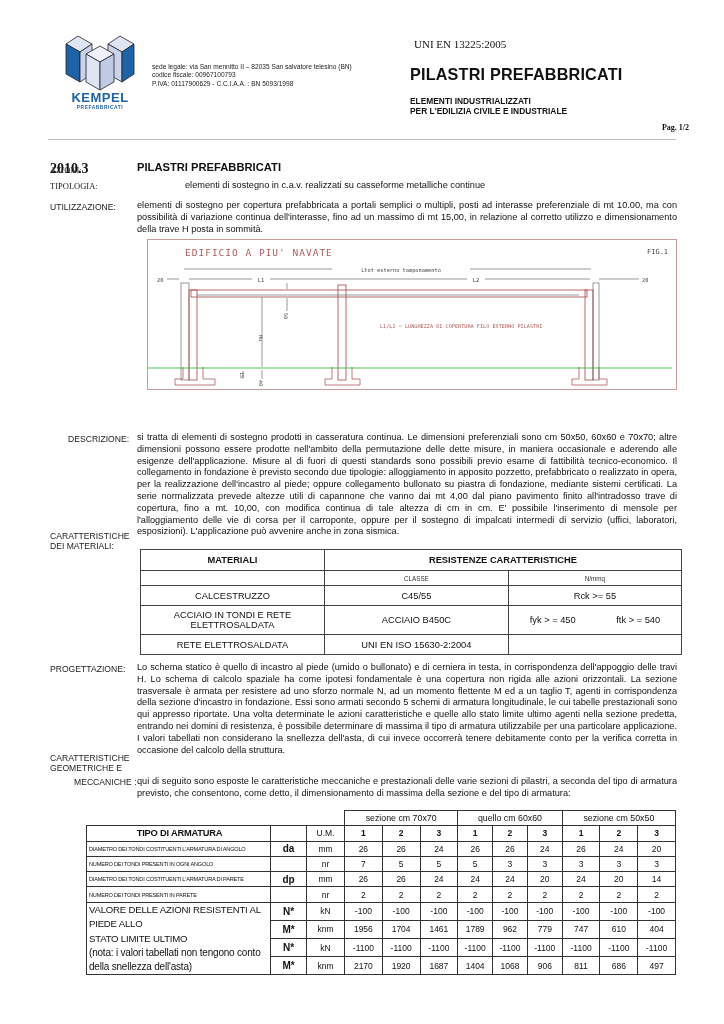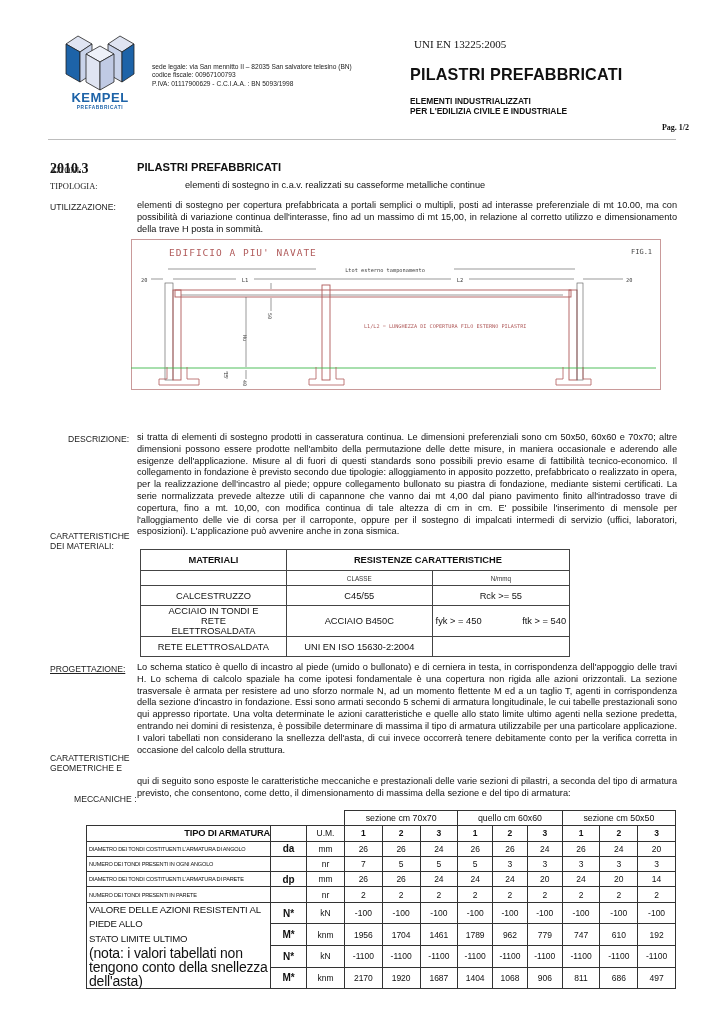--- a/index.html
+++ b/index.html
@@ -17,41 +17,41 @@
   .page-num { right: 35px; top: 123px; font-size: 8px; font-weight: bold; }
   .hr { left: 48px; top: 139px; width: 628px; height: 1px; background: #bdbdbd; }
 
   
   .label { left: 50px; font-size: 8.6px; color: #222; line-height: 10.3px; }
   .label.serif { font-size: 8.5px; }
   .body-text { left: 137px; width: 540px; font-size: 9.2px; line-height: 11.8px; text-align: justify; color: #111; }
   .scheda-value { left: 137px; top: 161px; font-size: 11.2px; font-weight: bold; }
 
   
-  #fig1 { left: 131px; top: 239px; width: 530px; height: 151px; }
+  #fig1 { left: 147px; top: 239px; width: 530px; height: 151px; }
 
   
   table { border-collapse: collapse; }
-  #materials { position: absolute; left: 140px; top: 549px; width: 430px; font-size: 9.3px; }
+  #materials { position: absolute; left: 140px; top: 549px; width: 542px; font-size: 9.3px; }
   #materials td, #materials th { border: 1px solid #444; text-align: center; padding: 0; }
   #materials th { font-weight: bold; height: 20px; border-width: 1.5px; font-size: 9.3px; }
   #materials .sub td { font-size: 6.3px; height: 14px; color: #333; }
   #materials .row td { height: 19px; }
   #materials .row2 td { height: 28px; line-height: 10px; }
 
   
   #perf { position: absolute; left: 86px; top: 810px; width: 590px; font-size: 8.5px; padding-left: 8px; }
   #perf td { border: 1px solid #333; text-align: center; padding: 0; height: 14.3px; }
   #perf td.blank { border: none; }
   #perf .sect td { font-size: 8.8px; transform-origin: center; }
   #perf .small-desc { text-align: left; font-size: 5.6px; padding-left: 2px; letter-spacing: -0.2px; }
-  #perf .tipo { text-align: right; font-weight: bold; font-size: 9.3px; padding-left: 2px; letter-spacing: -0.2px; }
+  #perf .tipo { text-align: center; font-weight: bold; font-size: 9.3px; padding-left: 2px; letter-spacing: -0.2px; }
   #perf .sym { font-weight: bold; font-size: 10px; }
   #perf .big-desc { text-align: left; font-size: 9.6px; line-height: 14.5px; padding-left: 2px; vertical-align: top; letter-spacing: -0.2px; }
-  #perf .big-desc .note { font-size: 14px; line-height: 14px; }
+  #perf .big-desc .note { font-size: 10px; line-height: 14px; }
   #perf .thick-top td { border-top: 1.6px solid #222; }
   #perf .hdr td { font-weight: bold; }
   #perf tr.tall td { height: 16px; }
 </style>
 </head>
 <body>
 
 <div id="logo" class="abs">
   <svg width="85" height="80" viewBox="0 0 85 80">
 
@@ -184,27 +184,27 @@
     </td>
   </tr>
   <tr class="row">
     <td>RETE ELETTROSALDATA</td>
     <td>UNI EN ISO 15630-2:2004</td>
     <td></td>
   </tr>
 </tbody>
   </table>
 
-<div class="abs label" style="top:664px;text-decoration:underline;">PROGETTAZIONE:</div>
+<div class="abs label" style="top:664px;">PROGETTAZIONE:</div>
 <div class="abs body-text" style="top:662px;">Lo schema statico è quello di incastro al piede (umido o bullonato) e di cerniera in testa, in corrispondenza dell'appoggio delle travi H. Lo schema di calcolo spaziale ha come ipotesi fondamentale è una copertura non rigida alle azioni orizzontali. La sezione trasversale è armata per resistere ad uno sforzo normale N, ad un momento flettente M ed a un taglio T, agenti in corrispondenza della sezione d'incastro in fondazione. Essi sono armati secondo 5 schemi di armatura longitudinale, le cui tabelle prestazionali sono qui appresso riportate.  Una volta determinate le azioni caratteristiche e quelle allo stato limite ultimo agenti nella sezione predetta, entrando nei domini di resistenza, è possibile determinare di massima il tipo di armatura utilizzabile per una particolare applicazione. I valori tabellati non considerano la snellezza dell'asta, di cui invece occorrerà tenere debitamente conto per la verifica corretta in occasione del calcolo della struttura.</div>
 
 <div class="abs label" style="top:753px;">
   <div>CARATTERISTICHE</div>
   <div>GEOMETRICHE E</div>
-  <div style="margin-top:20px;padding-left:24px;">MECCANICHE :</div>
+  <div style="margin-top:3px;padding-left:24px;">MECCANICHE :</div>
 </div>
 <div class="abs body-text" style="top:776px;"> qui di seguito sono esposte le caratteristiche meccaniche e prestazionali delle varie sezioni di pilastri, a seconda del tipo di armatura previsto, che consentono, come detto, il dimensionamento di massima della sezione e del tipo di armatura:</div>
 
 <table id="perf">
   <colgroup>
     <col style="width:184px">
       <col style="width:36px">
       <col style="width:38px">
     <col>
       <col>
@@ -321,21 +321,21 @@
         <td class="sym">M*</td>
         <td>knm</td>
         <td>1956</td>
         <td>1704</td>
         <td>1461</td>
         <td>1789</td>
         <td>962</td>
         <td>779</td>
         <td>747</td>
         <td>610</td>
-        <td>192</td>
+        <td>404</td>
       </tr>
       <tr class="tall">
         <td class="sym">N*</td>
         <td>kN</td>
         <td>-1100</td>
         <td>-1100</td>
         <td>-1100</td>
         <td>-1100</td>
         <td>-1100</td>
         <td>-1100</td>

